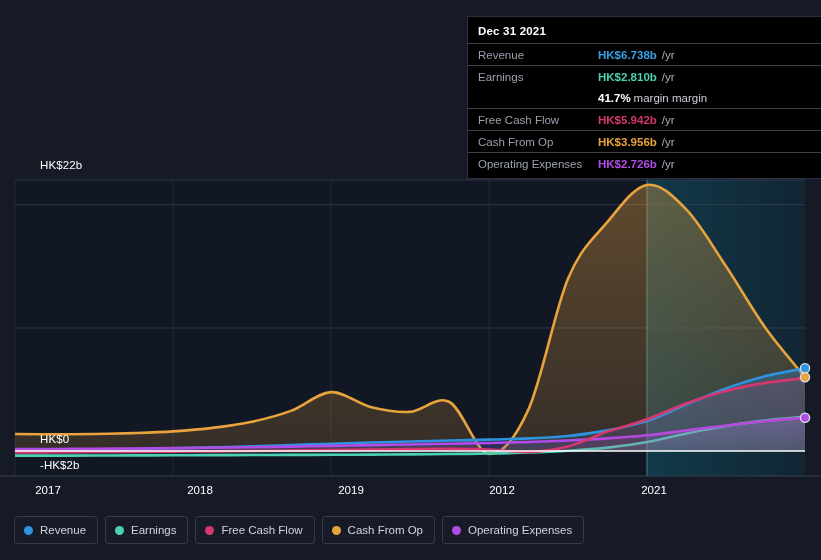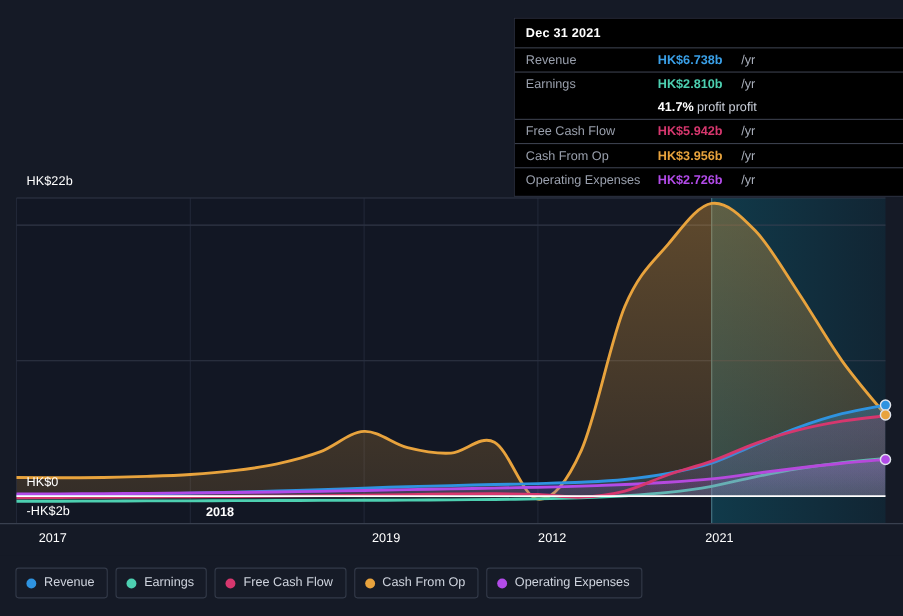--- a/index.html
+++ b/index.html
@@ -36,20 +36,21 @@
     top: 0;
   }
 
   
   .axis-label {
     position: absolute;
     font-size: 11.5px;
     color: #ffffff;
     white-space: nowrap;
     letter-spacing: 0.1px;
+    margin-left: 16px;
   }
   .x-tick {
     position: absolute;
     font-size: 11.5px;
     color: #ffffff;
     white-space: nowrap;
     transform: translateX(-50%);
   }
 
   
@@ -85,21 +86,21 @@
     flex: 0 0 120px;
     white-space: nowrap;
   }
   .tt-value {
     font-weight: bold;
     white-space: nowrap;
   }
   .tt-unit {
     color: #a9afbb;
     font-weight: normal;
-    margin-left: 17px;
+    margin-left: 5px;
   }
   .tt-margin-text {
     color: #c9ced8;
     font-weight: normal;
     margin-left: 3px;
   }
 
   
   #legend {
     position: absolute;
@@ -196,21 +197,21 @@
         <circle cx="805" cy="377.18533333333335" r="4.6" fill="#e8a33d" stroke="#dfe4ec" stroke-width="1.3"></circle>
         <circle cx="805" cy="417.7126666666667" r="4.6" fill="#b24be8" stroke="#dfe4ec" stroke-width="1.3"></circle>
       </svg>
   </div>
 
   <div class="axis-label" style="left:24px; top:159px;">HK$22b</div>
   <div class="axis-label" style="left:24px; top:433px;">HK$0</div>
   <div class="axis-label" style="left:24px; top:459px;text-align:right;">-HK$2b</div>
 
   <div class="x-tick" style="left:48px; top:484px;text-align:center;">2017</div>
-  <div class="x-tick" style="left:200px; top:460px;font-weight:bold;">2018</div>
+  <div class="x-tick" style="left:200px; top:484px;">2018</div>
   <div class="x-tick" style="left:351px; top:484px;">2019</div>
   <div class="x-tick" style="left:502px; top:484px;">2012</div>
   <div class="x-tick" style="left:654px; top:484px;">2021</div>
 
   <div id="tooltip">
     <div id="tooltip-title">Dec 31 2021</div>
 
     <div class="tt-row">
       <span class="tt-label">Revenue</span>
       <span class="tt-value" style="color:#3aa0e8">HK$6.738b</span>
@@ -219,21 +220,21 @@
 
     <div class="tt-row">
       <span class="tt-label">Earnings</span>
       <span class="tt-value" style="color:#4dd0b1">HK$2.810b</span>
       <span class="tt-unit">/yr</span>
     </div>
 
     <div class="tt-row no-rule">
       <span class="tt-label"></span>
       <span class="tt-value" style="color:#ffffff">41.7%</span>
-      <span class="tt-margin-text">profit profit</span>
+      <span class="tt-margin-text">margin margin</span>
     </div>
 
     <div class="tt-row">
       <span class="tt-label">Free Cash Flow</span>
       <span class="tt-value" style="color:#d6376e">HK$5.942b</span>
       <span class="tt-unit">/yr</span>
     </div>
 
     <div class="tt-row">
       <span class="tt-label">Cash From Op</span>

